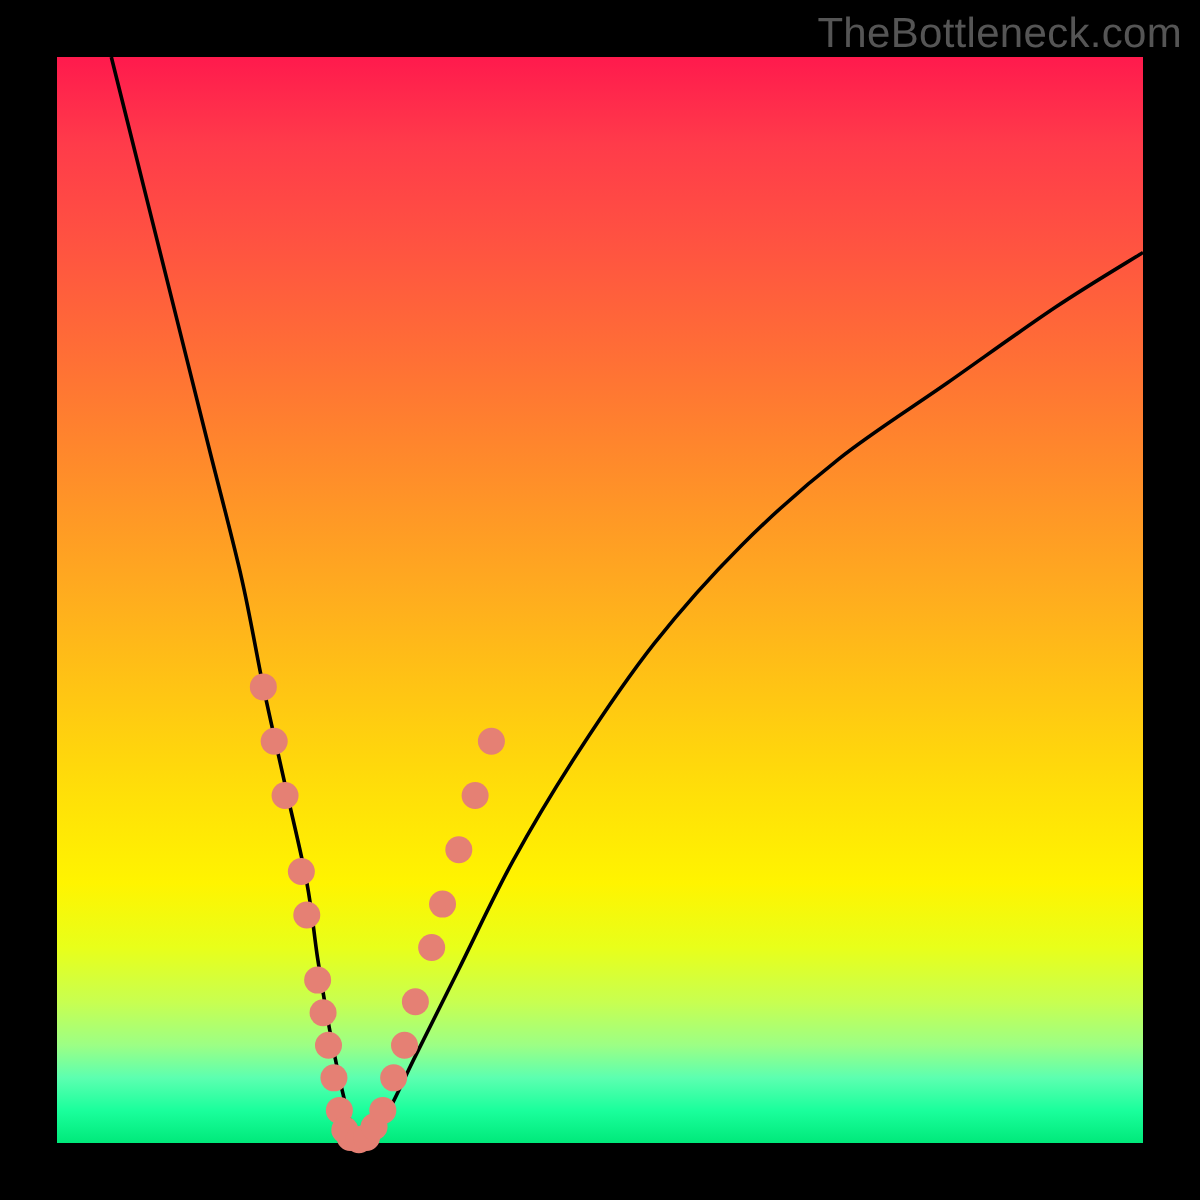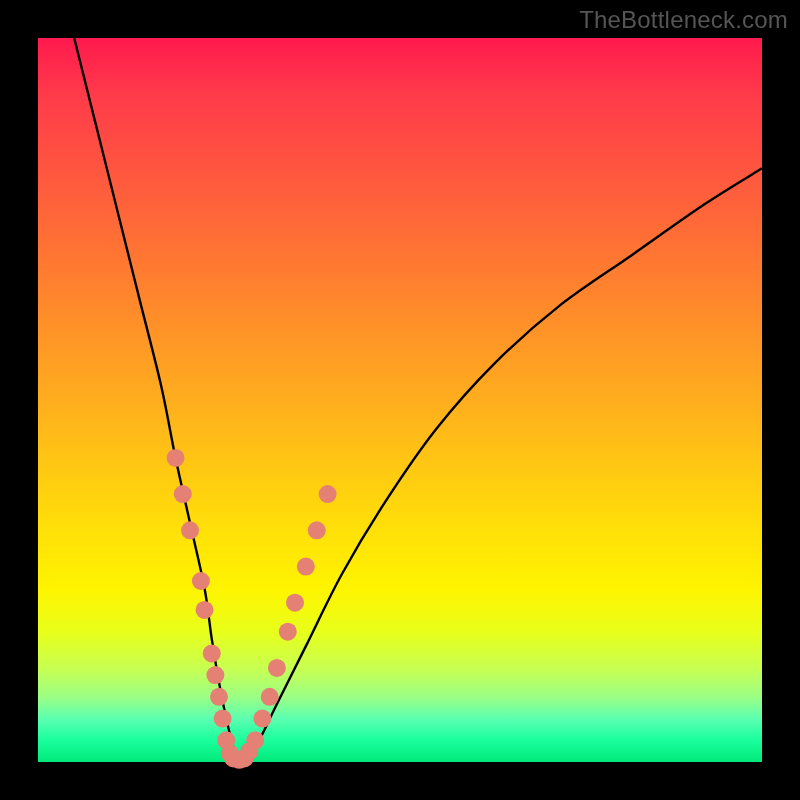--- a/index.html
+++ b/index.html
@@ -40,21 +40,21 @@
       #9cff85 91%,
       #5cffb0 94%,
       #1aff9c 97%,
       #00e97a 100%);
   }
   .watermark {
     position: absolute;
     top: 6px;
     right: 12px;
     color: #555;
-    font-size: 24px;
+    font-size: 28px;
     font-weight: 400;
     letter-spacing: 0.2px;
     user-select: none;
   }
   svg.curve {
     position: absolute;
     left: 0;
     top: 0;
     width: 724px;
     height: 724px;

